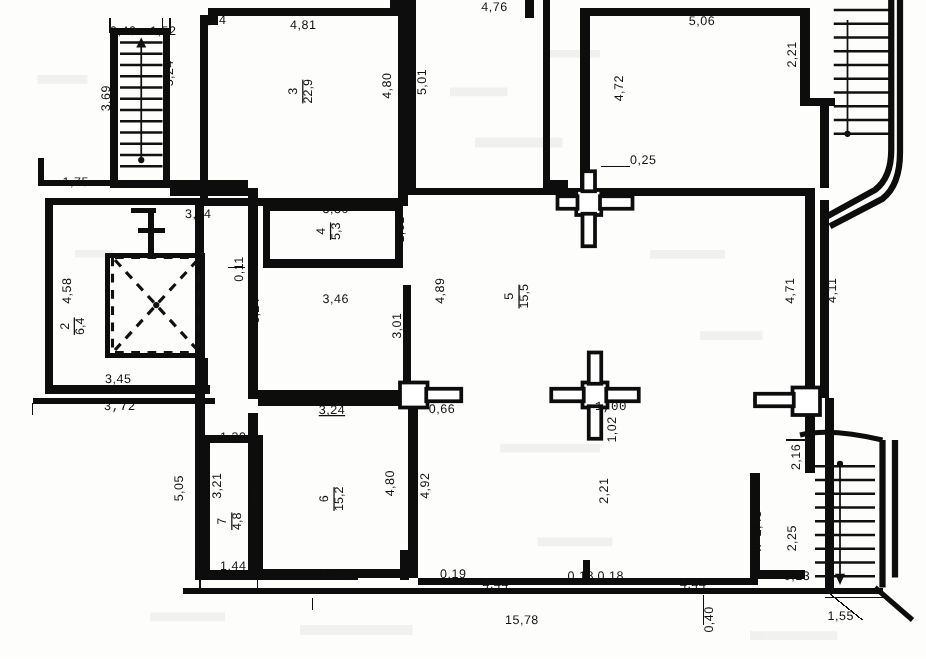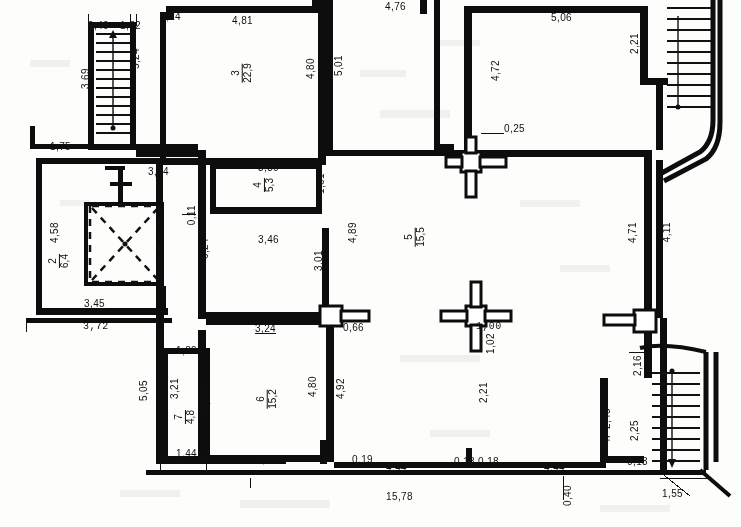--- a/index.html
+++ b/index.html
@@ -340,18 +340,18 @@
       <div class="dim v" style="left: 630px; top: 420px; transform: rotate(-90deg) translate(-100%, 0px);">2,25</div>
       <div class="dim v" style="left: 602px; top: 408px; transform: rotate(-90deg) translate(-100%, 0px);">h=2,45</div>
       <div class="dim" style="left: 176px; top: 449px;">1,44</div>
       <div class="dim" style="left: 256px; top: 455px;">3,00</div>
       <div class="dim" style="left: 319px; top: 455px; margin-left: 33px;">0,19</div>
       <div class="dim" style="left: 386px; top: 463px;">4,44</div>
       <div class="dim" style="left: 454px; top: 457px;">0,18</div>
       <div class="dim" style="left: 478px; top: 457px;">0,18</div>
       <div class="dim" style="left: 544px; top: 463px;">4,44</div>
       <div class="dim" style="left: 627px; top: 457px;">0,13</div>
-      <div class="dim" style="left: 386px; top: 492px;">15,78</div>
+      <div class="dim" style="left: 404px; top: 492px;">15,78</div>
       <div class="dim v" style="left: 563px; top: 485px; transform: rotate(-90deg) translate(-100%, 0px);">0,40</div>
       <div class="dim" style="left: 662px; top: 489px;">1,55</div>
     </div>
 
 </div>
 
 </body></html>

